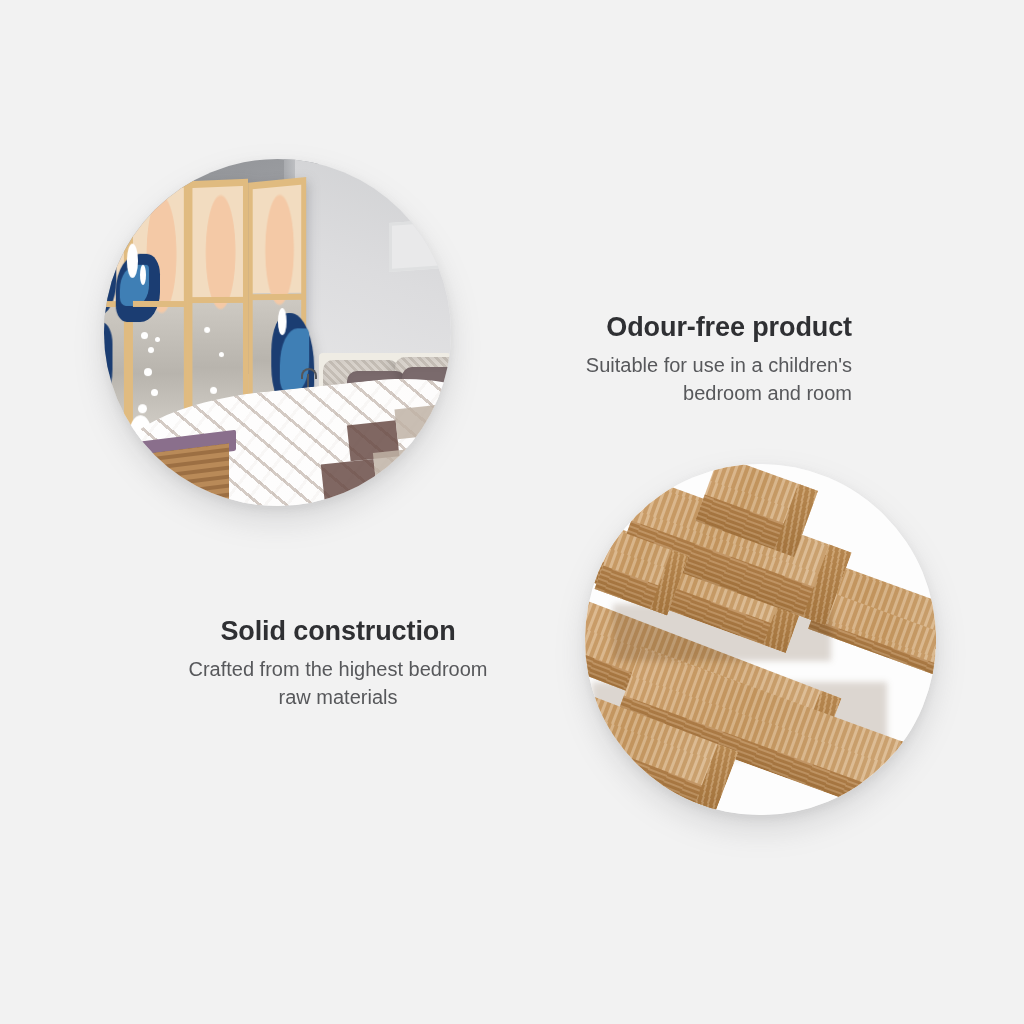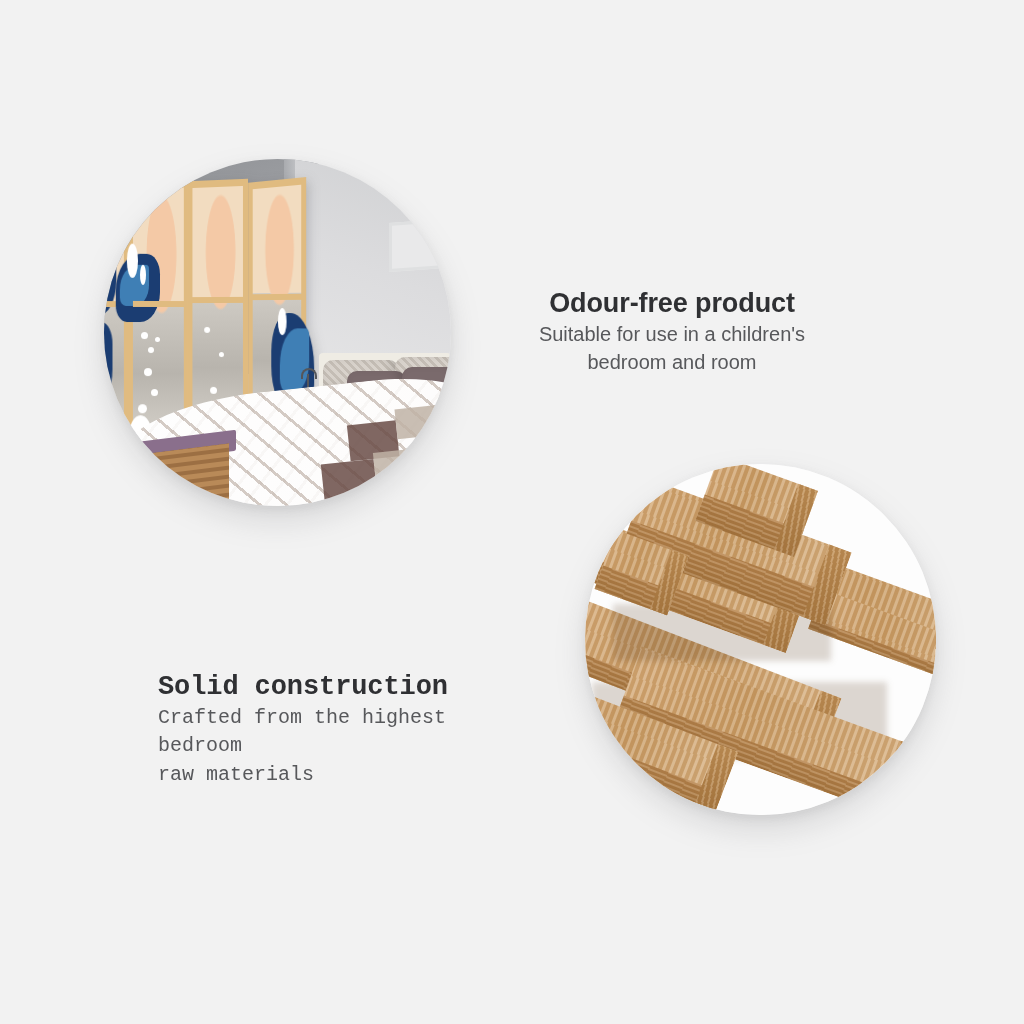--- a/index.html
+++ b/index.html
@@ -200,25 +200,26 @@
     color:#2f3033;
     letter-spacing:-0.1px;
     line-height:1.18;
     white-space:nowrap;
   }
   .feature-desc {
     font-size:20px;
     font-weight:normal;
     color:#57585b;
     line-height:1.42;
+    margin-top:7px;
     white-space:pre-line;
   }
 
-  #text-odour  { left:492px; top:288px; text-align:center;  width:360px; }
-  #text-solid  { left:158px; top:672px; text-align:left; width:360px;font-family:Liberation Mono, monospace; }
+  #text-odour  { left:492px; top:312px; text-align:right;  width:360px; }
+  #text-solid  { left:158px; top:616px; text-align:center; width:360px; }
 </style>
 </head>
 <body>
 
 <div id="stage">
 
   <div class="photo-circle" id="circle-bedroom">
     <div class="photo-inner">
 
       <div class="bd-wall-left"></div>

